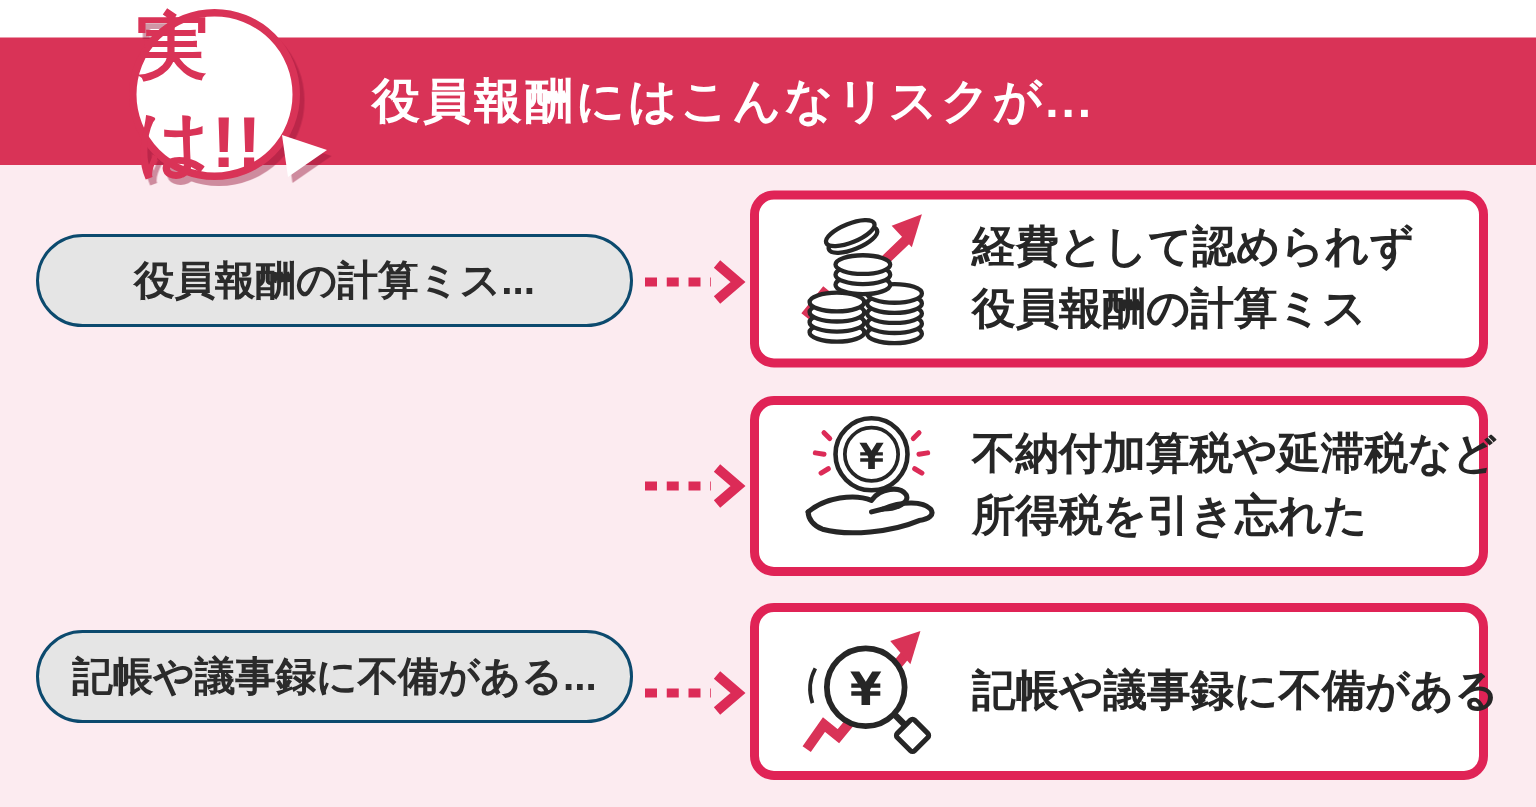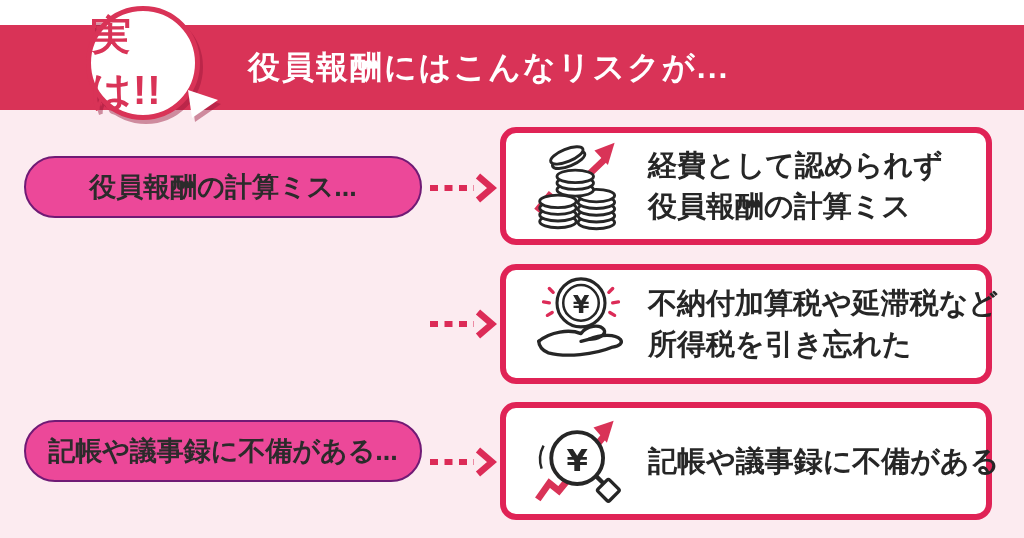--- a/index.html
+++ b/index.html
@@ -12,27 +12,27 @@
   .page-title{
     position:absolute;left:248px;top:25px;height:85px;display:flex;align-items:center;
     color:#fff;font-size:32px;font-weight:bold;letter-spacing:2px;z-index:2;white-space:nowrap;
   }
   .badge{position:absolute;left:86px;top:6px;width:150px;height:122px;z-index:3;
     filter:drop-shadow(3px 4px 0 rgba(150,22,58,.45));}
   .badge-circle{
     position:absolute;left:0;top:0;width:104px;height:104px;background:#fff;
     border:5px solid #d93357;border-radius:50%;display:flex;align-items:center;justify-content:center;
   }
-  .badge-label{color:#d93357;font-size:40px;font-weight:bold;letter-spacing:1px;}
+  .badge-label{color:#d93357;font-size:48px;font-weight:bold;letter-spacing:1px;}
   .badge-tail{position:absolute;left:100px;top:84px;}
   
   .body-bg{position:absolute;left:0;top:110px;width:1024px;height:428px;background:#fcebf0;}
   .pill{
-    position:absolute;left:24px;width:398px;height:62px;background:#ec4899;
-    border:2px solid #701a75;border-radius:34px;display:flex;align-items:center;justify-content:center;
+    position:absolute;left:24px;width:398px;height:62px;background:#e5e5e5;
+    border:2px solid #0c4a6e;border-radius:34px;display:flex;align-items:center;justify-content:center;
     box-sizing:border-box;z-index:2;
   }
   .pill .cause{font-size:27px;font-weight:bold;color:#2b2b2b;white-space:nowrap;}
   .dash-arrow{position:absolute;left:428px;z-index:2;}
   .card{
     position:absolute;left:500px;width:492px;background:#fff;border:6px solid #e02356;
     border-radius:16px;box-sizing:border-box;display:flex;align-items:center;z-index:2;padding-left:20px;
   }
   .icon-box{width:110px;flex:0 0 110px;display:flex;align-items:center;justify-content:center;}
   .card-text{margin-left:12px;display:flex;flex-direction:column;}

